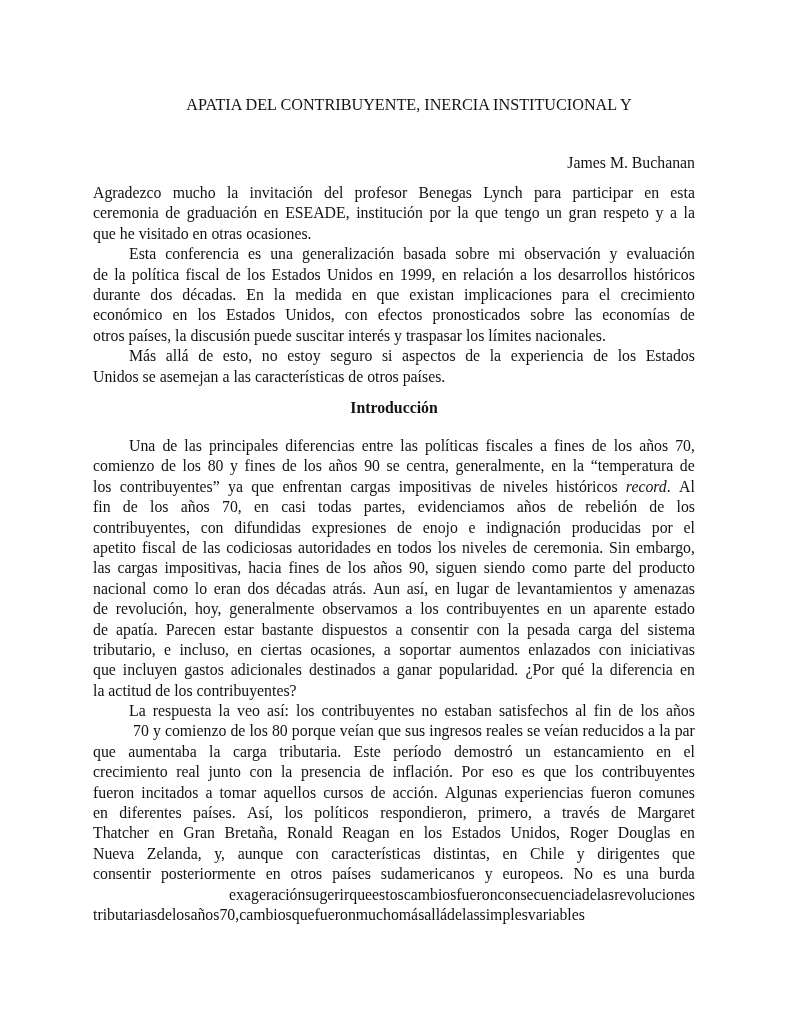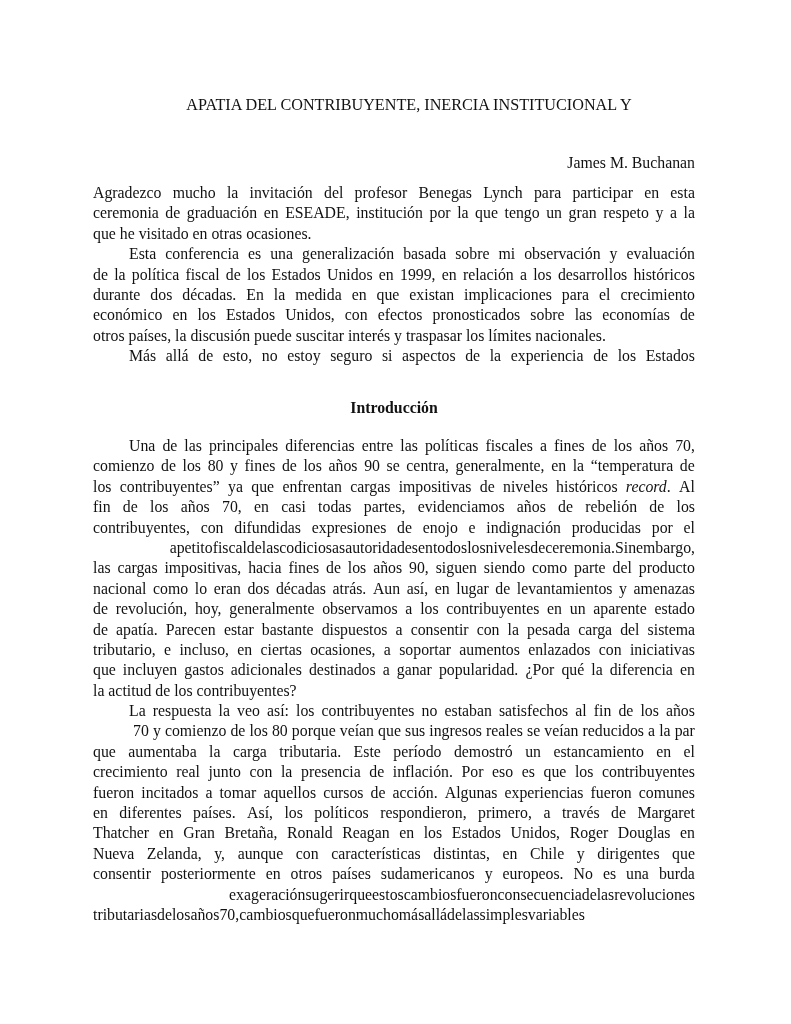--- a/index.html
+++ b/index.html
@@ -136,20 +136,21 @@
           <span><span>seguro</span></span>
           <span><span>si</span></span>
           <span><span>aspectos</span></span>
           <span><span>de</span></span>
           <span><span>la</span></span>
           <span><span>experiencia</span></span>
           <span><span>de</span></span>
           <span><span>los</span></span>
           <span><span>Estados</span></span>
         </div>
+        <div style="height: 20.4px; white-space: nowrap; display: block;"><span>Unidos </span><span>se </span><span>asemejan </span><span>a </span><span>las </span><span>características </span><span>de </span><span>otros </span><span>países.</span></div>
       </div>
     </div>
 
   <div class="heading">Introducción</div>
 
   <div class="body-block" id="body-block">
       <div class="p">
         <div style="height: 20.4px; white-space: nowrap; padding-left: 36px; display: flex; justify-content: space-between;">
           <span><span>Una</span></span>
           <span><span>de</span></span>
@@ -223,21 +224,21 @@
           <span><span>difundidas</span></span>
           <span><span>expresiones</span></span>
           <span><span>de</span></span>
           <span><span>enojo</span></span>
           <span><span>e</span></span>
           <span><span>indignación</span></span>
           <span><span>producidas</span></span>
           <span><span>por</span></span>
           <span><span>el</span></span>
         </div>
-        <div style="height: 20.4px; white-space: nowrap; display: flex; justify-content: flex-end;">
+        <div style="height: 20.4px; white-space: nowrap; display: flex; justify-content: space-between;">
           <span><span>apetito</span></span>
           <span><span>fiscal</span></span>
           <span><span>de</span></span>
           <span><span>las</span></span>
           <span><span>codiciosas</span></span>
           <span><span>autoridades</span></span>
           <span><span>en</span></span>
           <span><span>todos</span></span>
           <span><span>los</span></span>
           <span><span>niveles</span></span>

